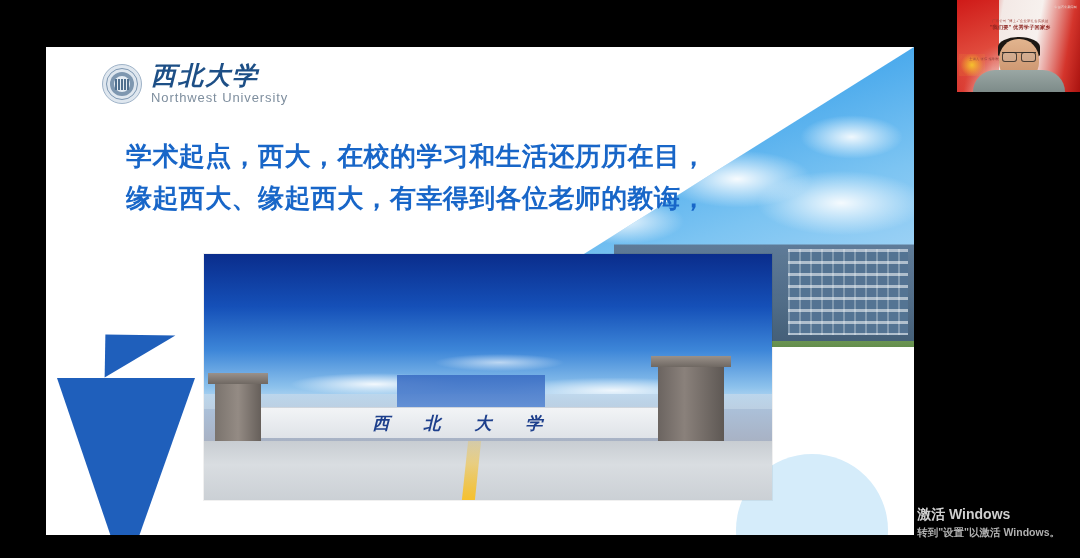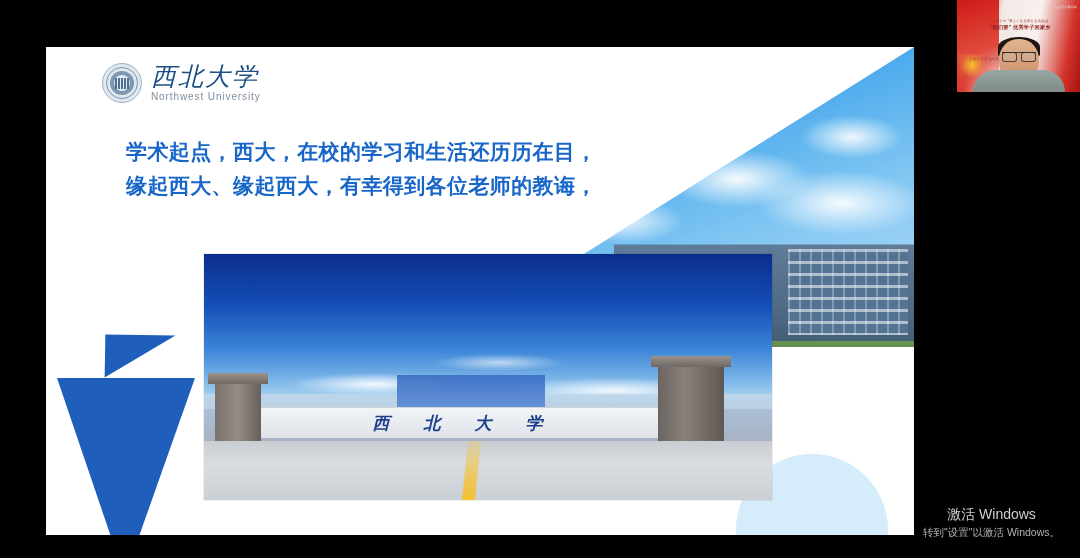--- a/index.html
+++ b/index.html
@@ -92,32 +92,32 @@
   .seal .r3 { inset:8px; background:#7e97b0; }
   .seal .r4 { inset:12px; background:#e6edf4; }
   .seal .bars {
     position:absolute; inset:13px; display:flex; gap:1.5px;
     align-items:center; justify-content:center;
   }
   .seal .bars i { display:block; width:2px; height:11px; background:#4c6widths; background-color:#50708f; }
   .logo-txt { display:flex; flex-direction:column; }
   .logo-cn {
     font-family:"Liberation Serif", serif;
-    font-size:25px; font-weight:normal; color:#1d4f86;
+    font-size:25px; font-weight:bold; color:#1d4f86;
     letter-spacing:2px; line-height:1.05; font-style:italic;
   }
   .logo-en {
-    font-size:10px; color:#7e8e9e; letter-spacing:.9px;
+    font-size:13px; color:#7e8e9e; letter-spacing:.9px;
     margin-top:1px;
   }
 
   
   .body-text {
     position:absolute; left:80px; top:88px; width:560px;
-    font-size:21px; font-weight:bold; color:#1866c8;
+    font-size:26px; font-weight:bold; color:#1866c8;
     line-height:1.62; letter-spacing:.4px;
   }
   .body-text div { white-space:nowrap; }
 
   
   .tri-small {
     position:absolute; left:59px; top:288px;
     width:0; height:0;
     border-left:70px solid #1f5fbb;
     border-bottom:43px solid transparent;
@@ -256,22 +256,23 @@
   .person-body {
     position:absolute; left:50%; bottom:0;
     transform:translateX(-50%);
     width:92px; height:22px; border-radius:34px 34px 0 0;
     background:linear-gradient(180deg,#9aa7a4,#7d8b89);
   }
 
   
   .watermark {
     position:absolute; right:20px; bottom:18px;
-    text-align:center; color:#bdbdbd;
+    text-align:left; color:#bdbdbd;
     text-shadow:0 1px 2px rgba(0,0,0,.6);
+    font-weight:bold;
   }
   .wm-1 { font-size:14px; line-height:1.3; color:#cfcfcf; }
   .wm-2 { font-size:10.5px; line-height:1.4; color:#b0b0b0; margin-top:2px; }
 </style>
 </head>
 <body>
 
 <div id="stage">
 
   <div class="slide">

